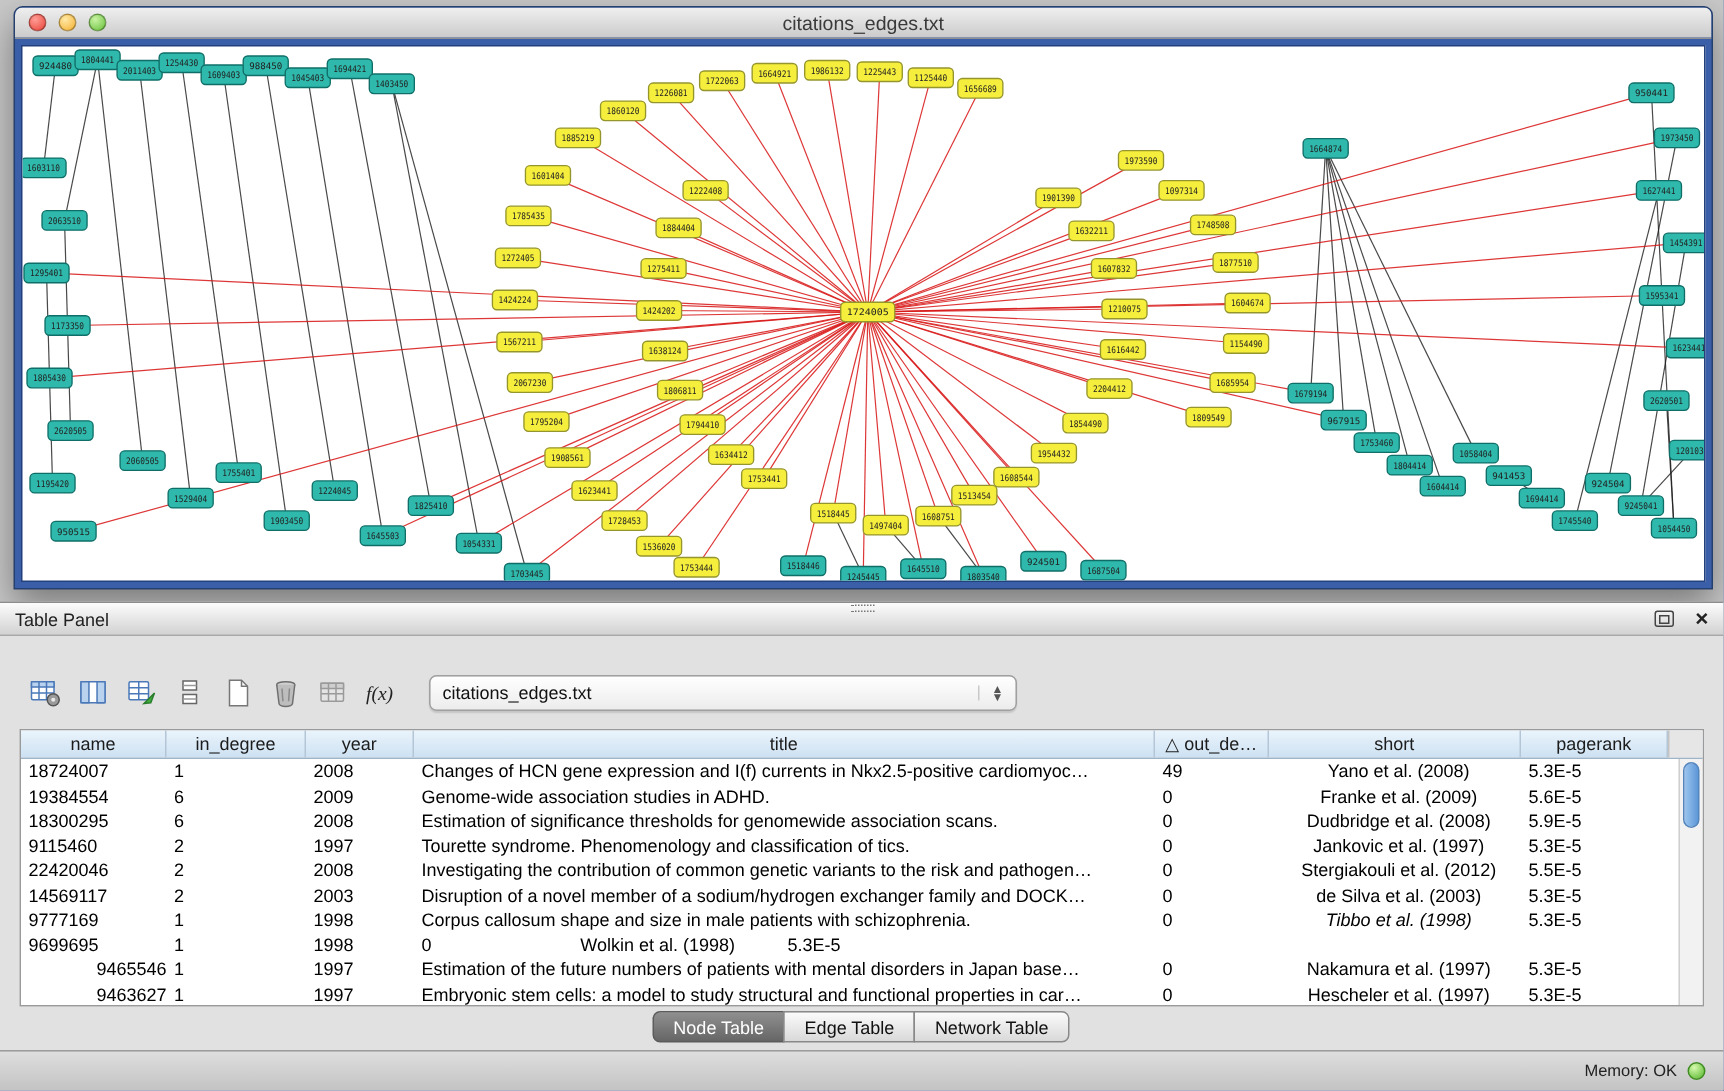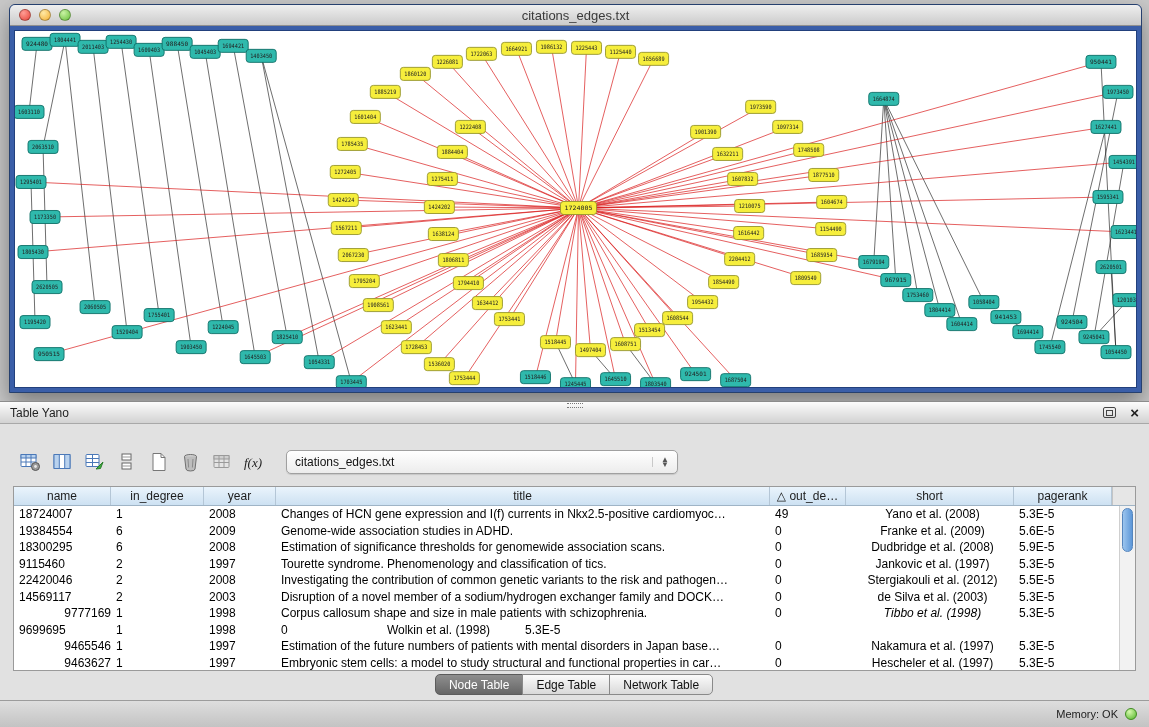--- a/index.html
+++ b/index.html
@@ -627,21 +627,21 @@
           <rect x="853" y="60.5" width="30" height="13" rx="3" class="nt"></rect>
           <text x="868" y="69.3" text-anchor="middle" textLength="22" lengthAdjust="spacingAndGlyphs" class="nl">1664874</text>
         </g>
       </svg>
   </div>
 </div>
 
 <div class="table-panel">
   <div class="panel-header">
     <div class="panel-grip"></div>
-    <span class="panel-title">Table Yano</span>
+    <span class="panel-title">Table Panel</span>
     <span class="spacer"></span>
     <span class="float-ico"></span>
     <span class="close-ico">×</span>
   </div>
 
   <div class="toolbar">
     <span id="toolbar-icons" style="display:flex">
         <button class="tool-btn">
           <svg width="21" height="20" viewBox="0 0 21 20">
             <rect x="1" y="2.5" width="15" height="12" rx="1" fill="#fff" stroke="#4a78b8"></rect>
@@ -775,21 +775,21 @@
         <div class="row">
           <div class="cell" style="width: 97px; text-align: left;">14569117</div>
           <div class="cell" style="width: 93px; text-align: left;">2</div>
           <div class="cell" style="width: 72px; text-align: left;">2003</div>
           <div class="cell" style="width: 494px; text-align: left;">Disruption of a novel member of a sodium/hydrogen exchanger family and DOCK…</div>
           <div class="cell" style="width: 76px; text-align: left;">0</div>
           <div class="cell" style="width: 168px; text-align: center;">de Silva et al. (2003)</div>
           <div class="cell" style="width: 98px; text-align: left;">5.3E-5</div>
         </div>
         <div class="row">
-          <div class="cell" style="width: 97px; text-align: right;">9777169</div>
+          <div class="cell" style="width: 97px; text-align: left;">9777169</div>
           <div class="cell" style="width: 93px; text-align: left;">1</div>
           <div class="cell" style="width: 72px; text-align: left;">1998</div>
           <div class="cell" style="width: 494px; text-align: left;">Corpus callosum shape and size in male patients with schizophrenia.</div>
           <div class="cell" style="width: 76px; text-align: left;">0</div>
           <div class="cell" style="width: 168px; text-align: center; font-style: italic;">Tibbo et al. (1998)</div>
           <div class="cell" style="width: 98px; text-align: left;">5.3E-5</div>
         </div>
         <div class="row">
           <div class="cell" style="width: 97px; text-align: left;">9699695</div>
           <div class="cell" style="width: 93px; text-align: left;">1</div>

